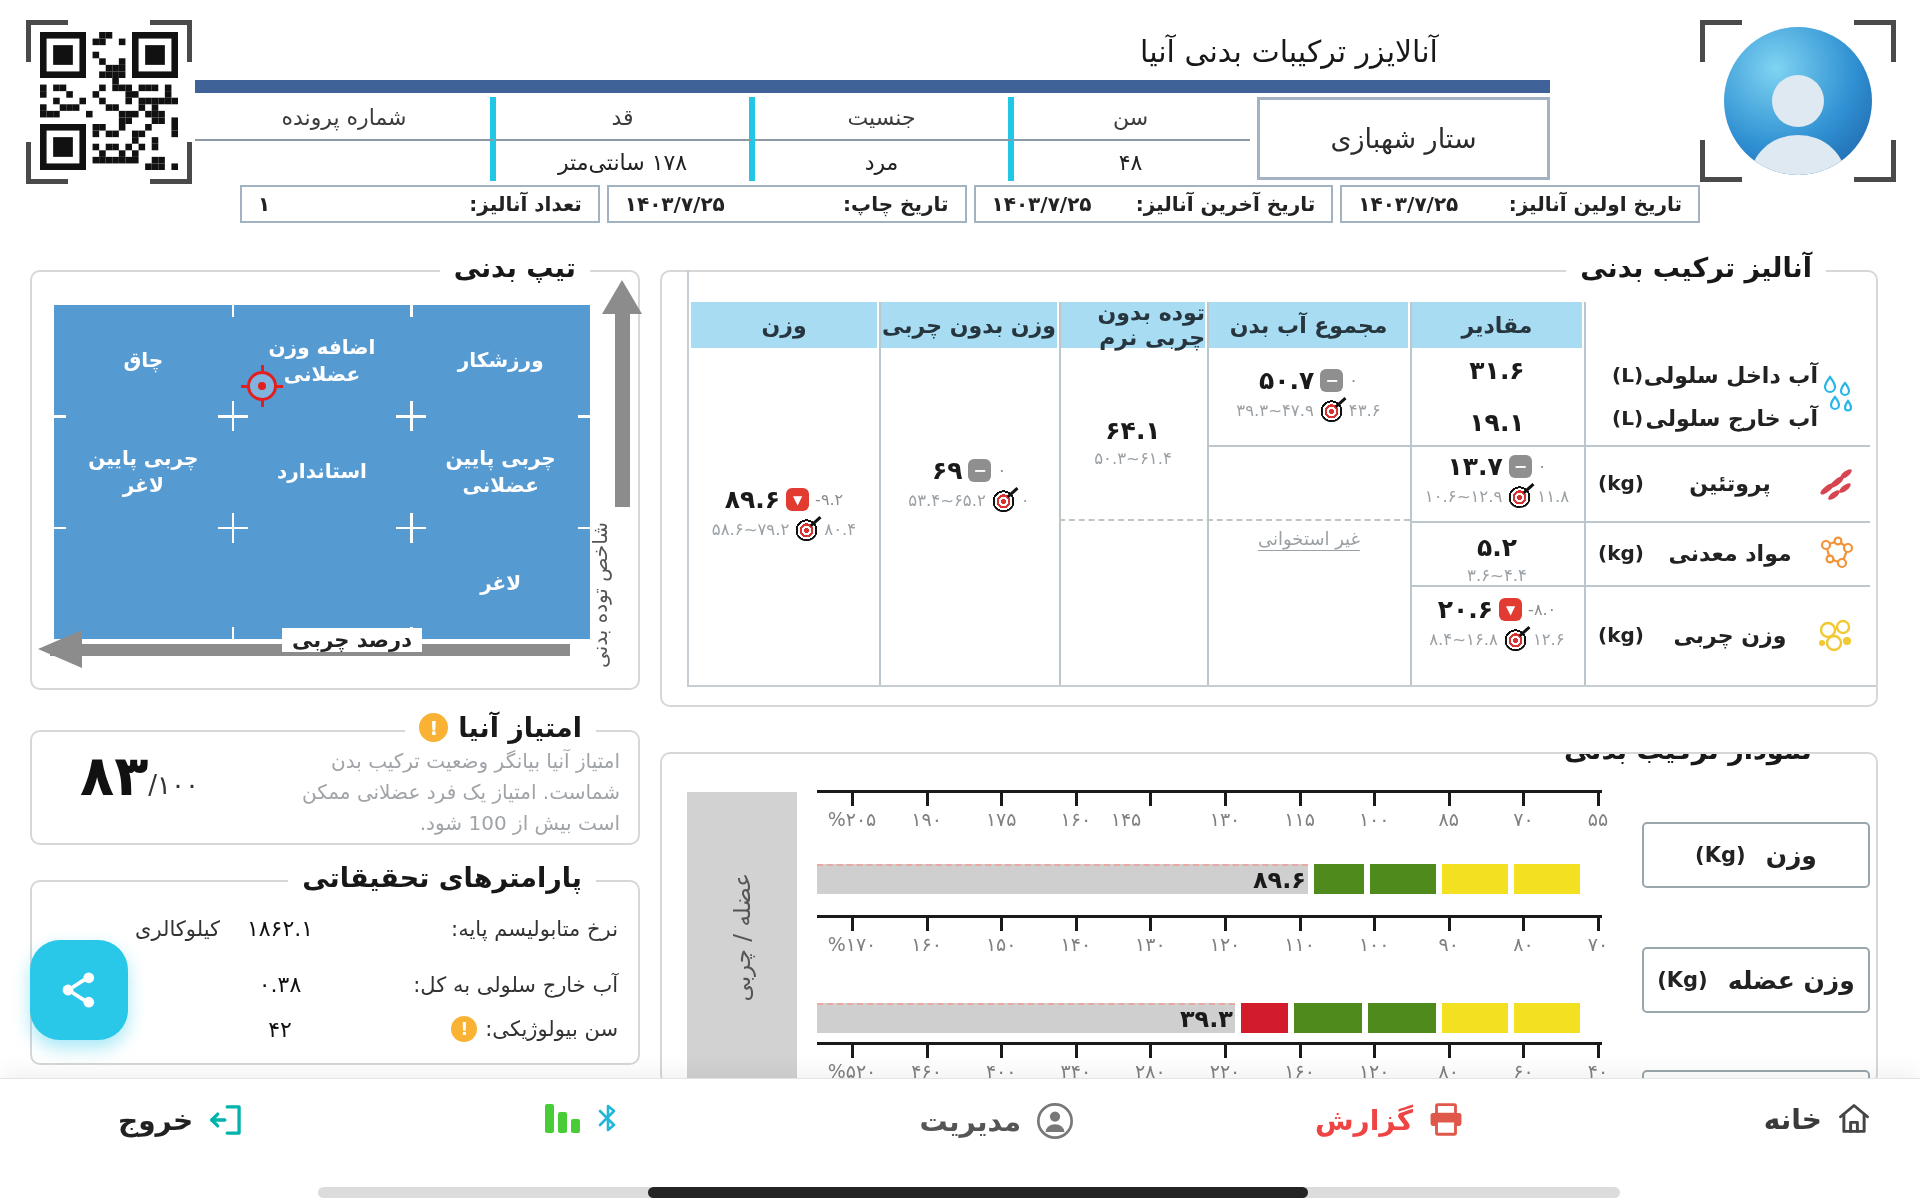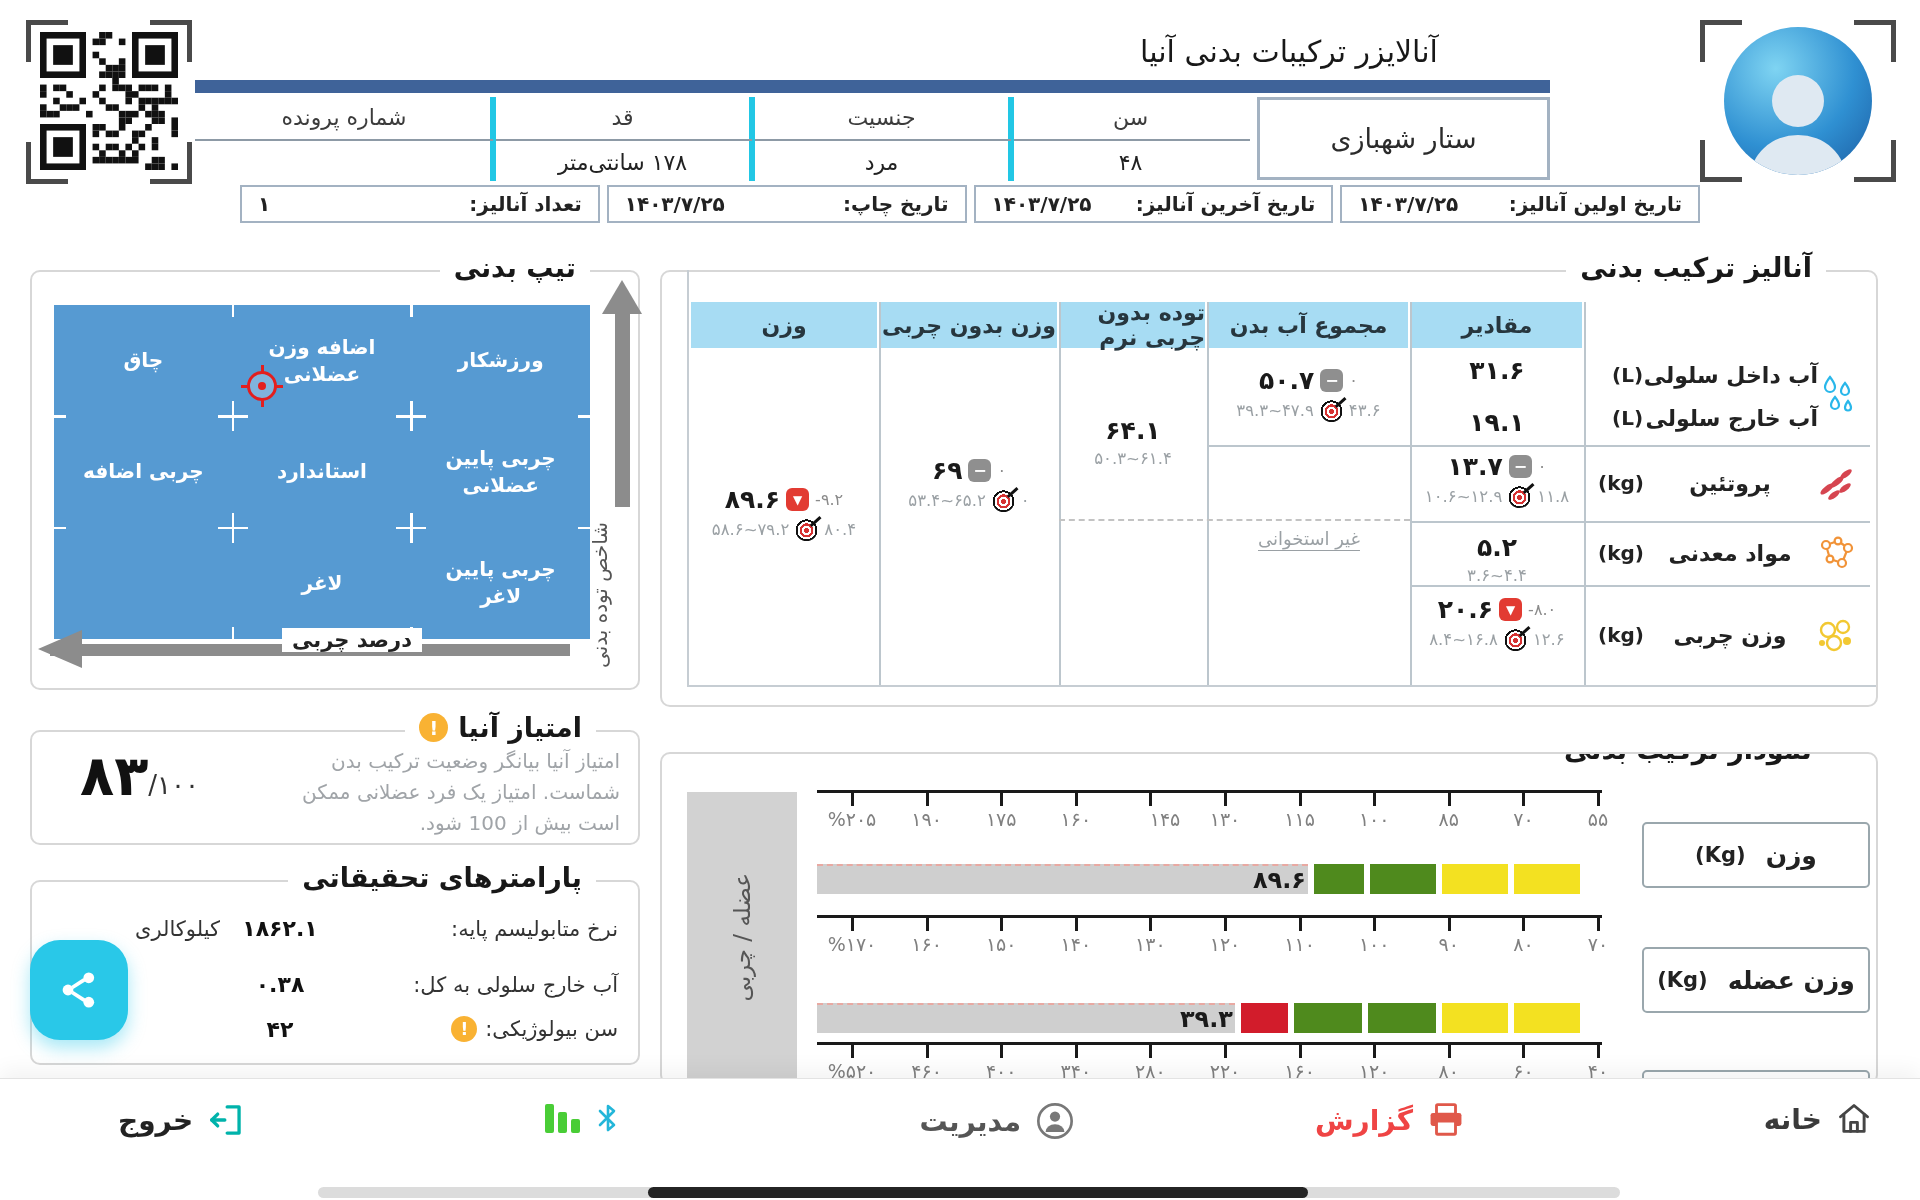--- a/index.html
+++ b/index.html
@@ -82,21 +82,21 @@
   #p-score{left:30px;top:730px;width:610px;height:115px;}
   #score-text{position:absolute;right:18px;top:14px;width:340px;text-align:right;font-size:20px;color:#a0a4a8;line-height:1.55;}
   #score-num{position:absolute;left:48px;top:16px;direction:ltr;display:flex;align-items:flex-end;color:#111;}
   #score-num .big{font-size:56px;font-weight:700;line-height:1;}
   #score-num .den{font-size:26px;color:#333;margin-bottom:4px;}
 
   
   #p-research{left:30px;top:880px;width:610px;height:185px;}
   .res-row{position:absolute;right:20px;left:20px;display:flex;align-items:center;}
   .res-row .rlabel{display:flex;align-items:center;gap:8px;font-size:21px;color:#333;width:278px;justify-content:flex-start;}
-  .res-row .rvalue{font-size:22px;font-weight:700;color:#111;width:120px;text-align:center;direction:ltr;}
+  .res-row .rvalue{font-size:22px;font-weight:400;color:#111;width:120px;text-align:center;direction:ltr;}
   .res-row .runit{font-size:21px;color:#333;}
   #share-fab{left:30px;top:940px;width:98px;height:100px;border-radius:30px;background:#29c8e8;display:flex;align-items:center;justify-content:center;box-shadow:0 8px 18px rgba(0,190,230,.35);cursor:pointer;}
 
   
   #p-chart{left:660px;top:752px;width:1218px;height:333px;overflow:hidden;}
   #side-strip{position:absolute;left:25px;top:38px;width:110px;height:290px;background:#d2d2d2;display:flex;align-items:center;justify-content:center;}
   #side-strip span{writing-mode:vertical-rl;transform:rotate(180deg);font-size:23px;color:#555;}
   .crow{position:absolute;left:0;width:1218px;}
   .axis{position:absolute;left:155px;width:785px;height:3px;background:#1a1a1a;}
   .tick{position:absolute;width:3px;height:13px;background:#1a1a1a;}
@@ -302,21 +302,20 @@
   </div>
 
   <div class="panel" id="p-bodytype">
     <span class="sec-title" style="right:48px;">تیپ بدنی</span>
     <div id="bt-grid">
         <div class="cell">ورزشکار</div>
         <div class="cell">اضافه وزن عضلانی</div>
         <div class="cell">چاق</div>
         <div class="cell">چربی پایین عضلانی</div>
         <div class="cell">استاندارد</div>
-        <div class="cell">چربی اضافه</div>
         <div class="cell">چربی پایین لاغر</div>
         <div class="cell">لاغر</div>
         <div class="btmark" style="left: 163.667px; top: 110.333px; width: 30px; height: 2.5px;"></div>
         <div class="btmark" style="left: 177.667px; top: 96.3333px; width: 2.5px; height: 30px;"></div>
         <div class="btmark" style="left: 342.333px; top: 110.333px; width: 30px; height: 2.5px;"></div>
         <div class="btmark" style="left: 356.333px; top: 96.3333px; width: 2.5px; height: 30px;"></div>
         <div class="btmark" style="left: 163.667px; top: 221.667px; width: 30px; height: 2.5px;"></div>
         <div class="btmark" style="left: 177.667px; top: 207.667px; width: 2.5px; height: 30px;"></div>
         <div class="btmark" style="left: 342.333px; top: 221.667px; width: 30px; height: 2.5px;"></div>
         <div class="btmark" style="left: 356.333px; top: 207.667px; width: 2.5px; height: 30px;"></div>
@@ -575,21 +574,21 @@
           <div class="axis" style="top: 0px;"></div>
           <div class="tick" style="left: 189px; top: 3px;"></div>
           <div class="ticklab" style="left: 152px; top: 18px;">%۲۰۵</div>
           <div class="tick" style="left: 263.6px; top: 3px;"></div>
           <div class="ticklab" style="left: 226.6px; top: 18px;">۱۹۰</div>
           <div class="tick" style="left: 338.2px; top: 3px;"></div>
           <div class="ticklab" style="left: 301.2px; top: 18px;">۱۷۵</div>
           <div class="tick" style="left: 412.8px; top: 3px;"></div>
           <div class="ticklab" style="left: 375.8px; top: 18px;">۱۶۰</div>
           <div class="tick" style="left: 487.4px; top: 3px;"></div>
-          <div class="ticklab" style="left: 465px; top: 18px;">۱۴۵</div>
+          <div class="ticklab" style="left: 426px; top: 18px;">۱۴۵</div>
           <div class="tick" style="left: 562px; top: 3px;"></div>
           <div class="ticklab" style="left: 525px; top: 18px;">۱۳۰</div>
           <div class="tick" style="left: 636.6px; top: 3px;"></div>
           <div class="ticklab" style="left: 599.6px; top: 18px;">۱۱۵</div>
           <div class="tick" style="left: 711.2px; top: 3px;"></div>
           <div class="ticklab" style="left: 674.2px; top: 18px;">۱۰۰</div>
           <div class="tick" style="left: 785.8px; top: 3px;"></div>
           <div class="ticklab" style="left: 748.8px; top: 18px;">۸۵</div>
           <div class="tick" style="left: 860.4px; top: 3px;"></div>
           <div class="ticklab" style="left: 823.4px; top: 18px;">۷۰</div>

